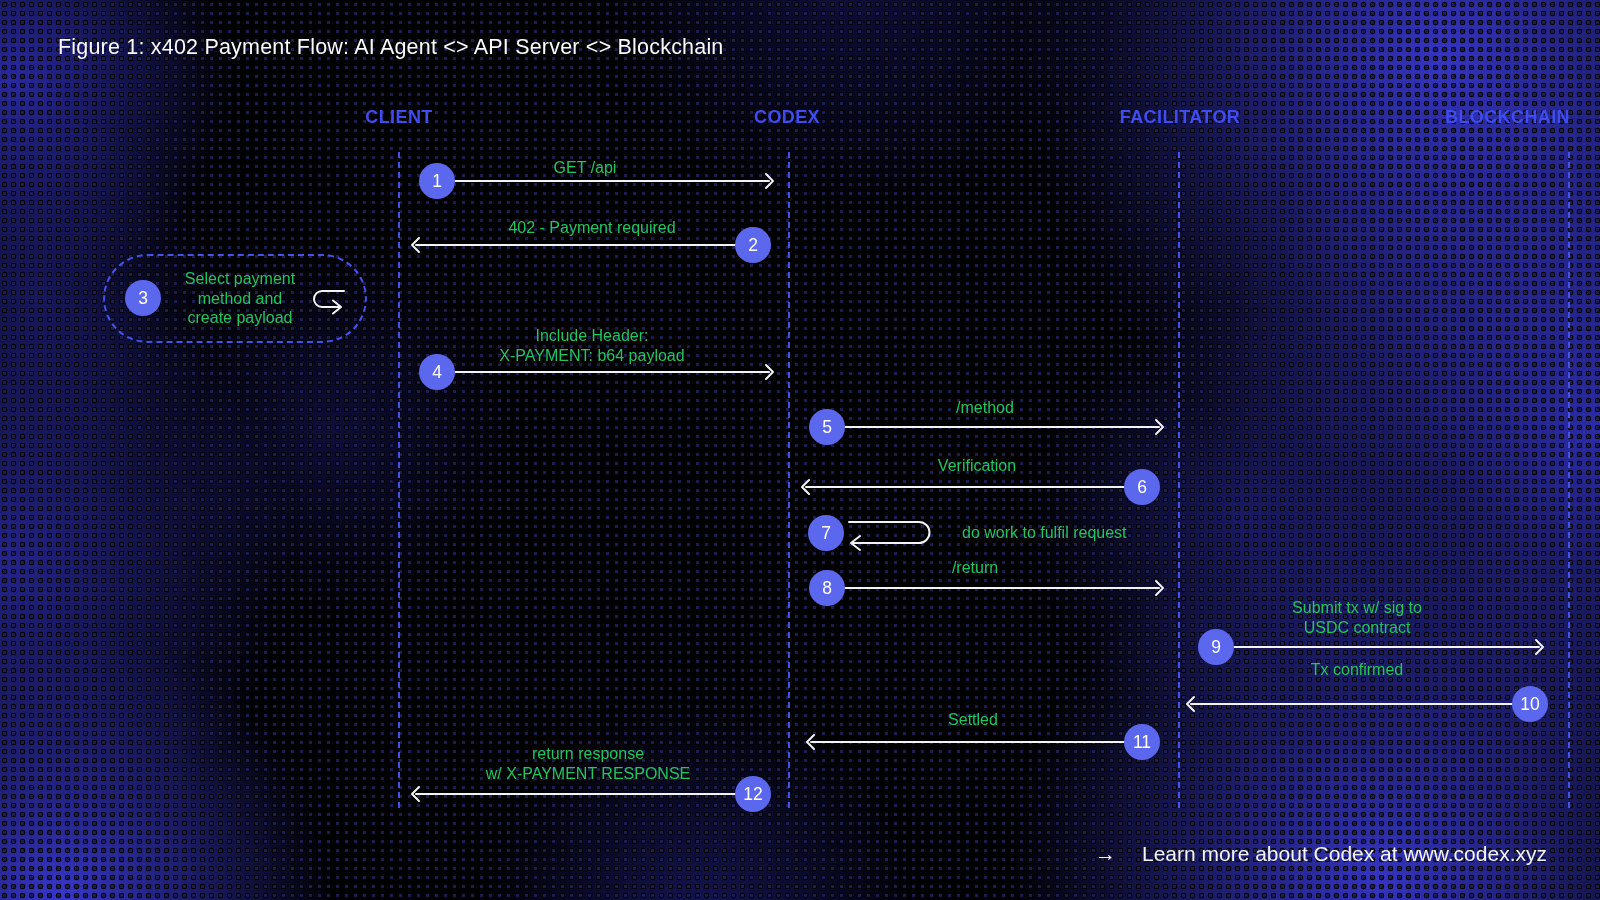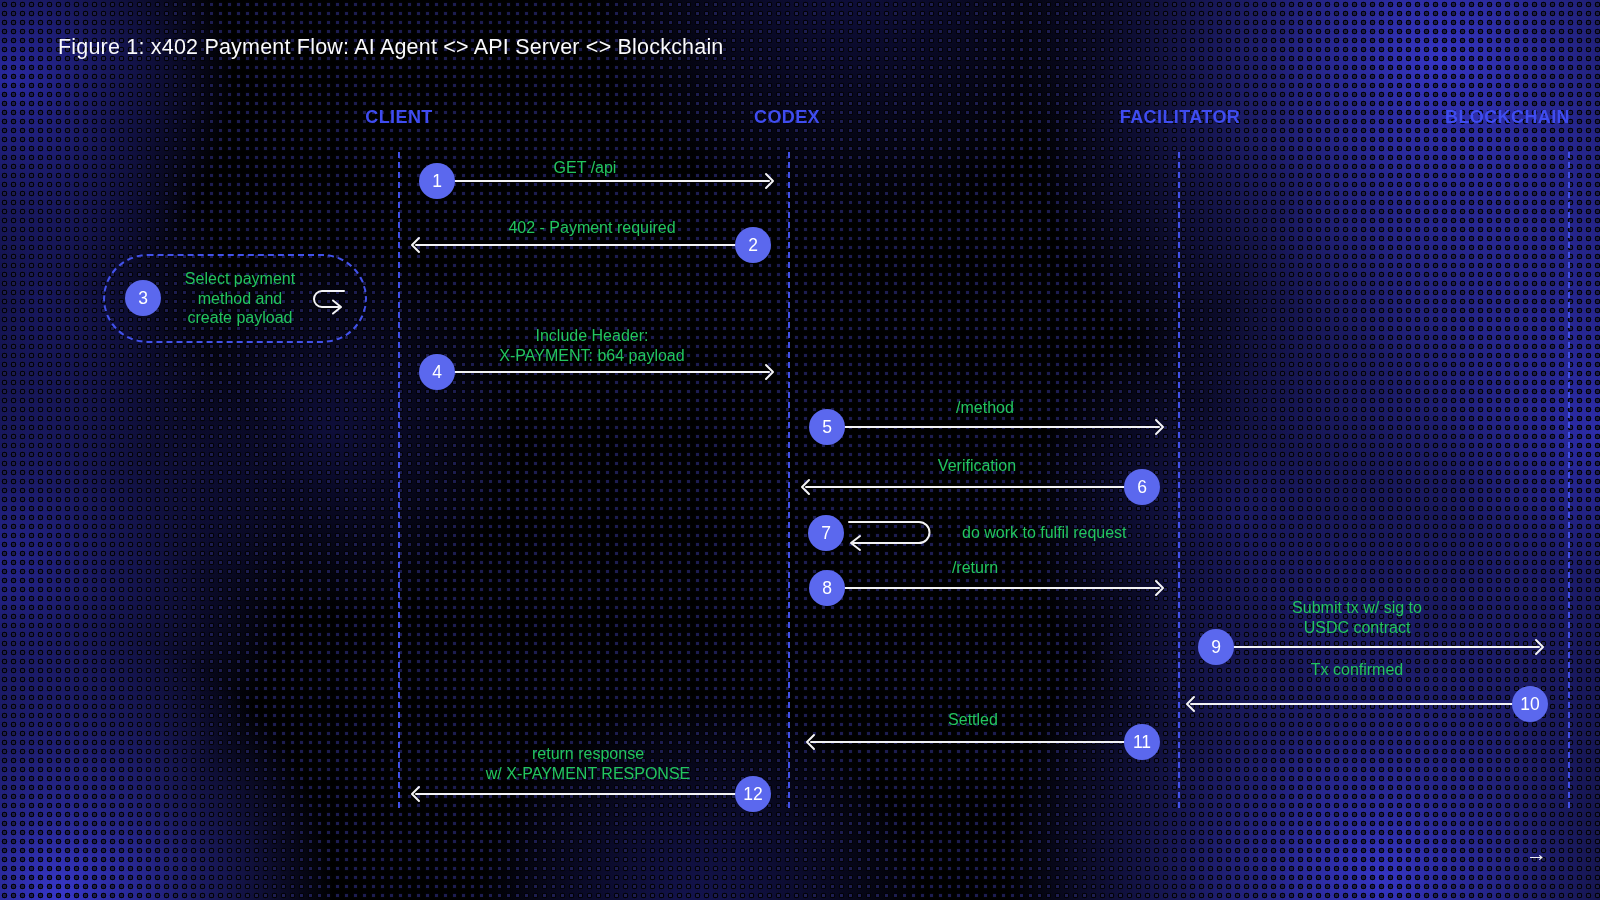--- a/index.html
+++ b/index.html
@@ -216,14 +216,15 @@
     <svg class="arrow" style="left:410px;top:784px" width="325" height="20">
         <line x1="6" y1="10" x2="325" y2="10"></line>
         <polyline points="9,3 2,10 9,17"></polyline>
       </svg>
     <div class="num" style="left:735px;top:776px">12</div>
   </div>
 
 
   <div class="learn-more">
     <span>→</span>
+    <span>Learn more about Codex at www.codex.xyz</span>
   </div>
 </div>
 
 </body></html>

